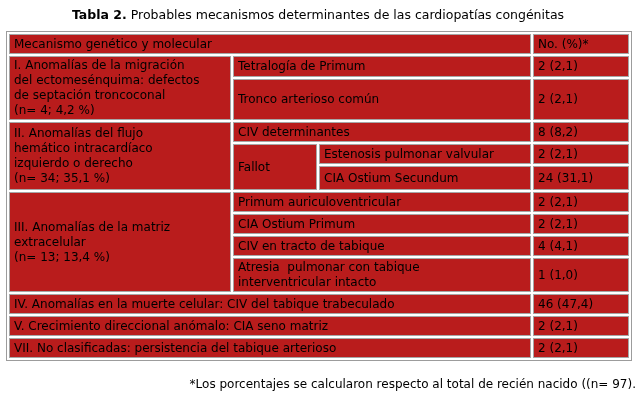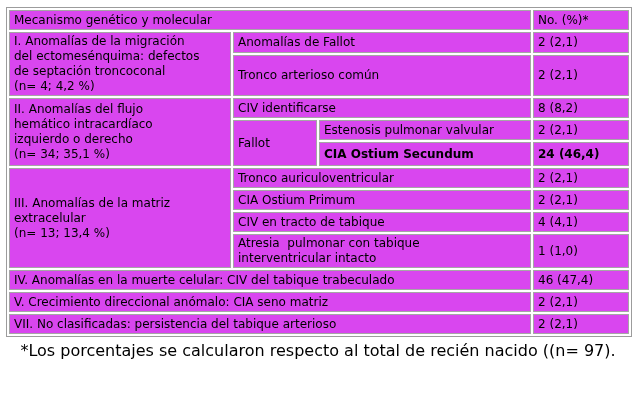--- a/index.html
+++ b/index.html
@@ -16,88 +16,89 @@
     width:624px;
     margin-left:6px;
     border:1px solid #9c9c9c;
     font-size:12px;
   }
   table.tbl td {
     border:1px solid #a6a6a6;
     padding:1px 4px;
     line-height:1.25;
     vertical-align:middle;
-    background:#d946ef;
+    background:#b91c1c;
     overflow:hidden;
   }
   td.num { text-align:left; }
   td.vtop { vertical-align:top; }
   td.prewrap { white-space:pre-wrap; }
   tr.std { height:20px; }
   tr.tall41 { height:40px;padding-left:9px; }
-  tr.tall24 { height:24px;font-weight:bold; }
+  tr.tall24 { height:24px; }
   tr.tall33 { height:32px; }
 
-  .footnotes { text-align:center; font-size:16px; line-height:1.3; margin-top:4px; }
+  .footnotes { text-align:right; font-size:12px; line-height:1.3; margin-top:16px; }
 </style>
 </head>
 <body>
 
 <div class="page">
 
+  <div class="title"><span class="bold">Tabla 2.</span><span> Probables mecanismos determinantes de las cardiopatías congénitas</span></div>
 
   <table class="tbl">
     <colgroup>
       <col style="width:222px">
         <col style="width:84px">
         <col style="width:212px">
         <col style="width:96px">
     </colgroup>
     <tbody>
       <tr class="std">
         <td colspan="3">Mecanismo genético y molecular</td>
         <td class="num">No. (%)*</td>
       </tr>
 
       <tr class="std">
         <td rowspan="2" class="prewrap">I. Anomalías de la migración
 del ectomesénquima: defectos
 de septación troncoconal
 (n= 4; 4,2 %)</td>
-        <td colspan="2">Anomalías de Fallot</td>
+        <td colspan="2">Tetralogía de Primum</td>
         <td class="num">2 (2,1)</td>
       </tr>
       <tr class="tall41">
         <td colspan="2">Tronco arterioso común</td>
         <td class="num vtop">2 (2,1)</td>
       </tr>
 
       <tr class="std">
         <td rowspan="3" class="prewrap">II. Anomalías del flujo
 hemático intracardíaco
 izquierdo o derecho
 (n= 34; 35,1 %)</td>
-        <td colspan="2">CIV identificarse</td>
+        <td colspan="2">CIV determinantes</td>
         <td class="num">8 (8,2)</td>
       </tr>
       <tr class="std">
         <td rowspan="2" class="num">Fallot</td>
         <td>Estenosis pulmonar valvular</td>
         <td class="num">2 (2,1)</td>
       </tr>
       <tr class="tall24">
         <td>CIA Ostium Secundum</td>
-        <td class="num vtop">24 (46,4)</td>
+        <td class="num vtop">24 (31,1)</td>
       </tr>
 
       <tr class="std">
         <td rowspan="4" class="prewrap">III. Anomalías de la matriz
 extracelular
 (n= 13; 13,4 %)</td>
-        <td colspan="2">Tronco auriculoventricular</td>
+        <td colspan="2">Primum auriculoventricular</td>
         <td class="num">2 (2,1)</td>
       </tr>
       <tr class="std">
         <td colspan="2">CIA Ostium Primum</td>
         <td class="num">2 (2,1)</td>
       </tr>
       <tr class="std">
         <td colspan="2">CIV en tracto de tabique</td>
         <td class="num">4 (4,1)</td>
       </tr>

